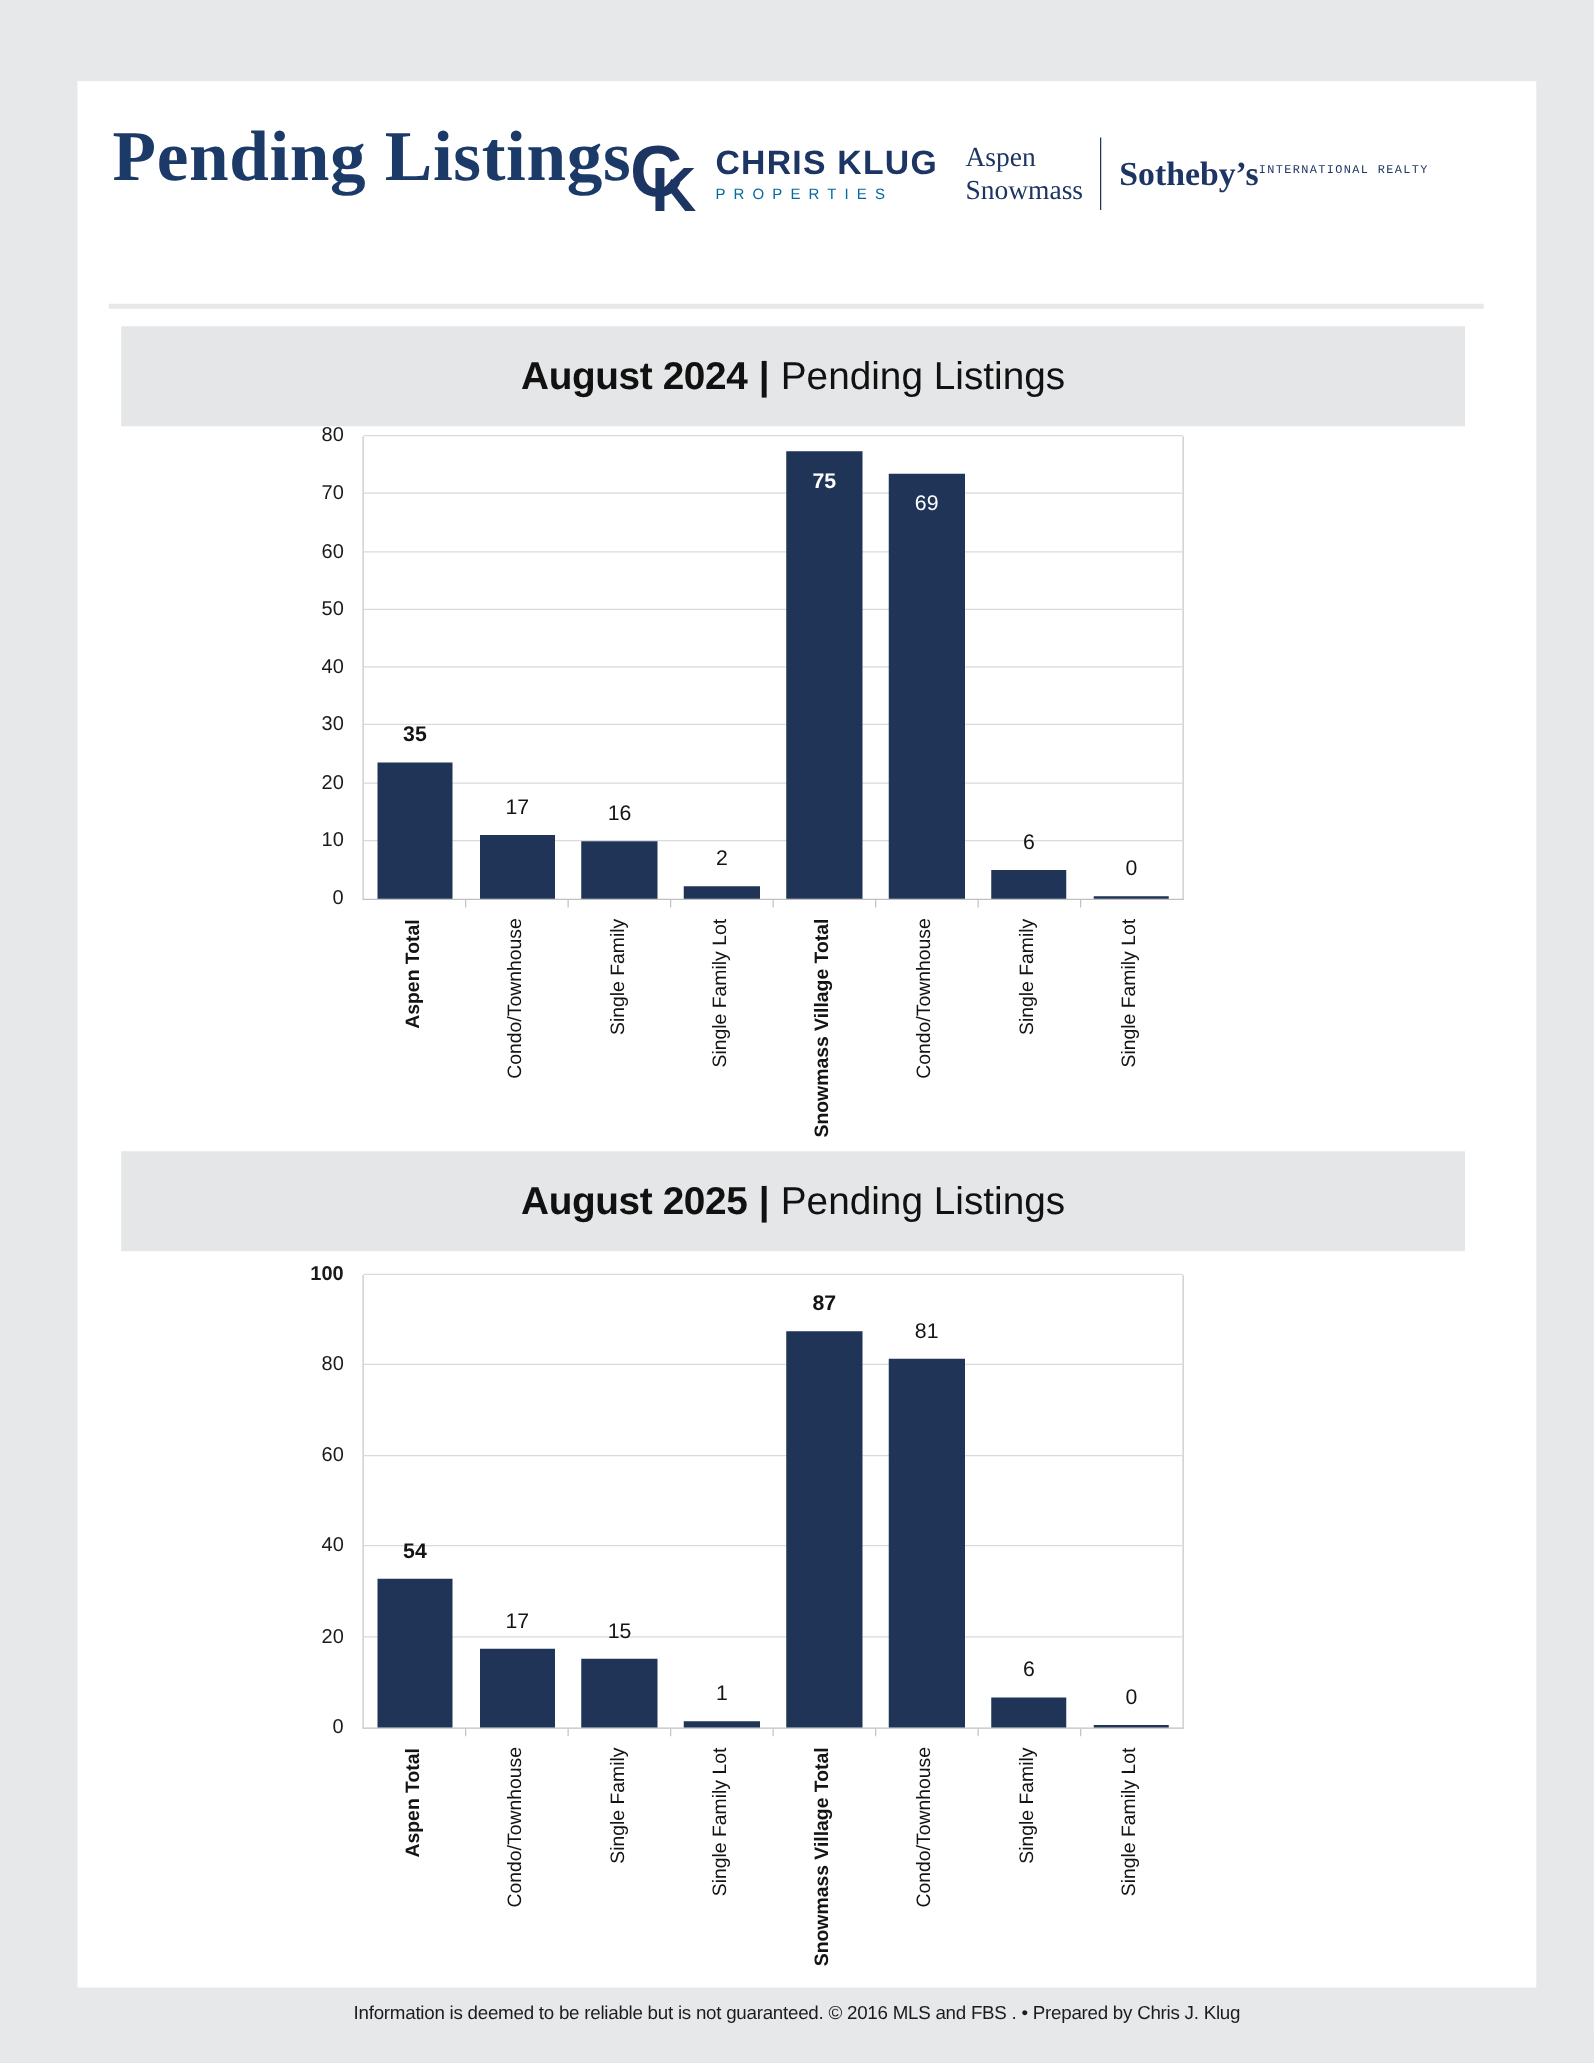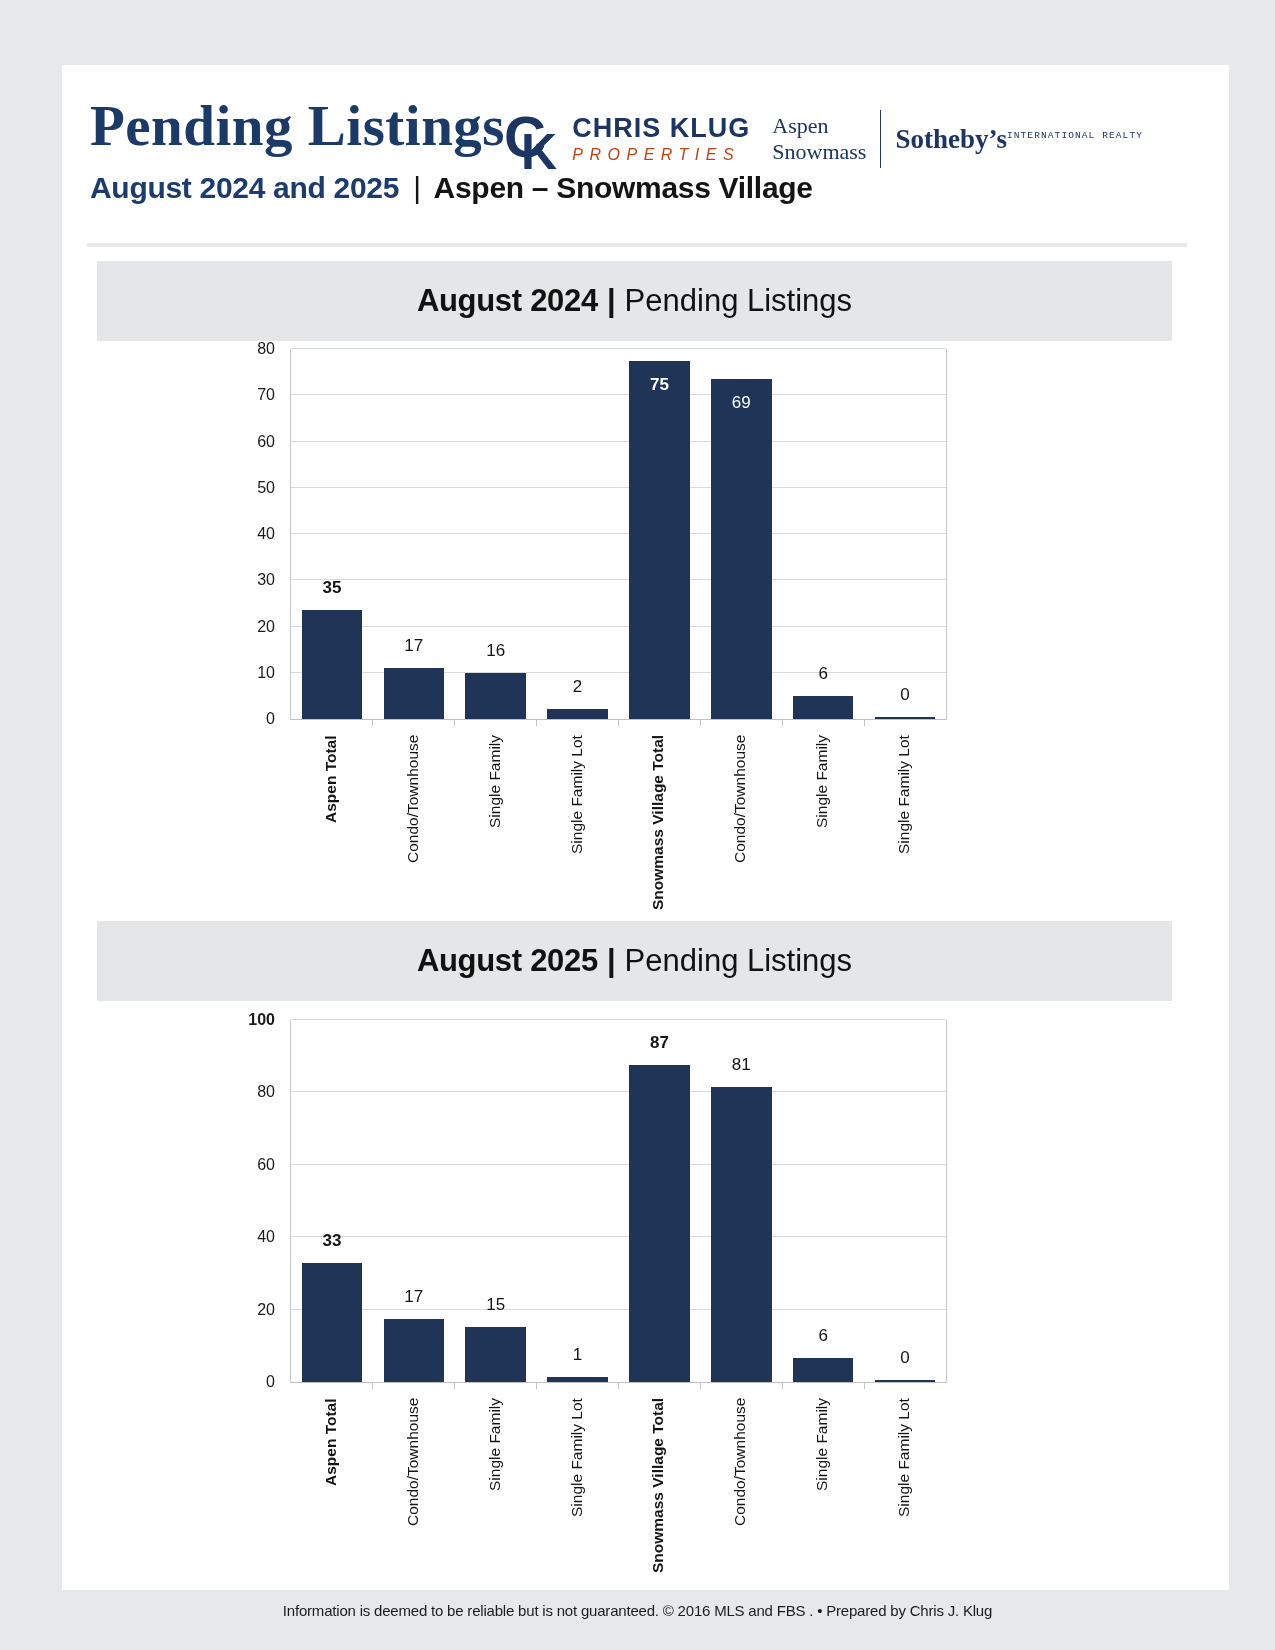--- a/index.html
+++ b/index.html
@@ -20,21 +20,21 @@
     font-weight:600;font-size:57px;letter-spacing:.5px;
     color:#1b3a67;white-space:nowrap;
   }
   .logos{
     position:absolute;right:86px;top:40px;
     display:flex;align-items:center;gap:22px;
   }
   .ck{display:flex;align-items:center;gap:4px;}
   .ck-text{display:flex;flex-direction:column;line-height:1;}
   .ck-name{font-size:27px;font-weight:700;color:#1d3563;letter-spacing:1px;white-space:nowrap;}
-  .ck-tag{font-size:16px;font-weight:400;color:#c2410c;letter-spacing:6.5px;margin-top:5px;white-space:nowrap;font-style:italic;}
+  .ck-tag{font-size:12px;font-weight:400;color:#0369a1;letter-spacing:6.5px;margin-top:5px;white-space:nowrap;}
   .asv{display:flex;align-items:center;gap:14px;}
   .asv-name{font-size:22px;line-height:26px;color:#1d3563;text-align:left;white-space:nowrap;font-family:Liberation Serif, serif;}
   .asv-divider{width:1px;height:58px;background:#1d3563;}
   .sir{display:flex;flex-direction:row;line-height:1;}
   .sir-name{font-family:"Liberation Serif", serif;font-size:27px;font-weight:700;color:#1d3563;white-space:nowrap;}
   .sir-sub{font-size:9.5px;letter-spacing:1.1px;color:#1d3563;margin-top:5px;white-space:nowrap;font-family:Liberation Mono, monospace;}
   .subtitle{
     position:absolute;left:28px;top:106px;font-size:30px;font-weight:700;
     color:#141414;white-space:nowrap;letter-spacing:-.3px;
   }
@@ -120,25 +120,20 @@
         <div>Snowmass</div>
       </div>
       <div class="asv-divider"></div>
       <div class="sir">
         <span class="sir-name">Sotheby’s</span>
         <span class="sir-sub">INTERNATIONAL REALTY</span>
       </div>
     </div>
   </div>
 
-  <div class="subtitle">
-    <span class="period">August 2024 and 2025</span>
-    <span class="pipe">|</span>
-    <span class="loc">Aspen – Snowmass Village</span>
-  </div>
 
   <div class="header-rule"></div>
 
   <div class="band" id="band1">
     <span class="tb">August 2024</span>
     <span class="tp">|</span>
     <span class="tr">Pending Listings</span>
   </div>
 
   <div class="chart" id="chart1">
@@ -239,21 +234,21 @@
         <span class="ytick" style="bottom: 352px; font-weight: bold;">100</span>
       </div>
       <div class="plot" style="height: 362px;">
         <div class="gridline" style="bottom: 72.4px;"></div>
         <div class="gridline" style="bottom: 144.8px;"></div>
         <div class="gridline" style="bottom: 217.2px;"></div>
         <div class="gridline" style="bottom: 289.6px;"></div>
         <div class="gridline" style="bottom: 362px;"></div>
         <div class="slot">
           <div class="bar" style="height: 119.46px;"></div>
-          <span class="vlabel b" style="bottom: 131.46px;">33</span>
+          <span class="vlabel b" style="bottom: 131.46px;">54</span>
         </div>
         <div class="slot">
           <div class="bar" style="height: 63.35px;"></div>
           <span class="vlabel" style="bottom: 75.35px;">17</span>
         </div>
         <div class="slot">
           <div class="bar" style="height: 55.386px;"></div>
           <span class="vlabel" style="bottom: 67.386px;">15</span>
         </div>
         <div class="slot">

